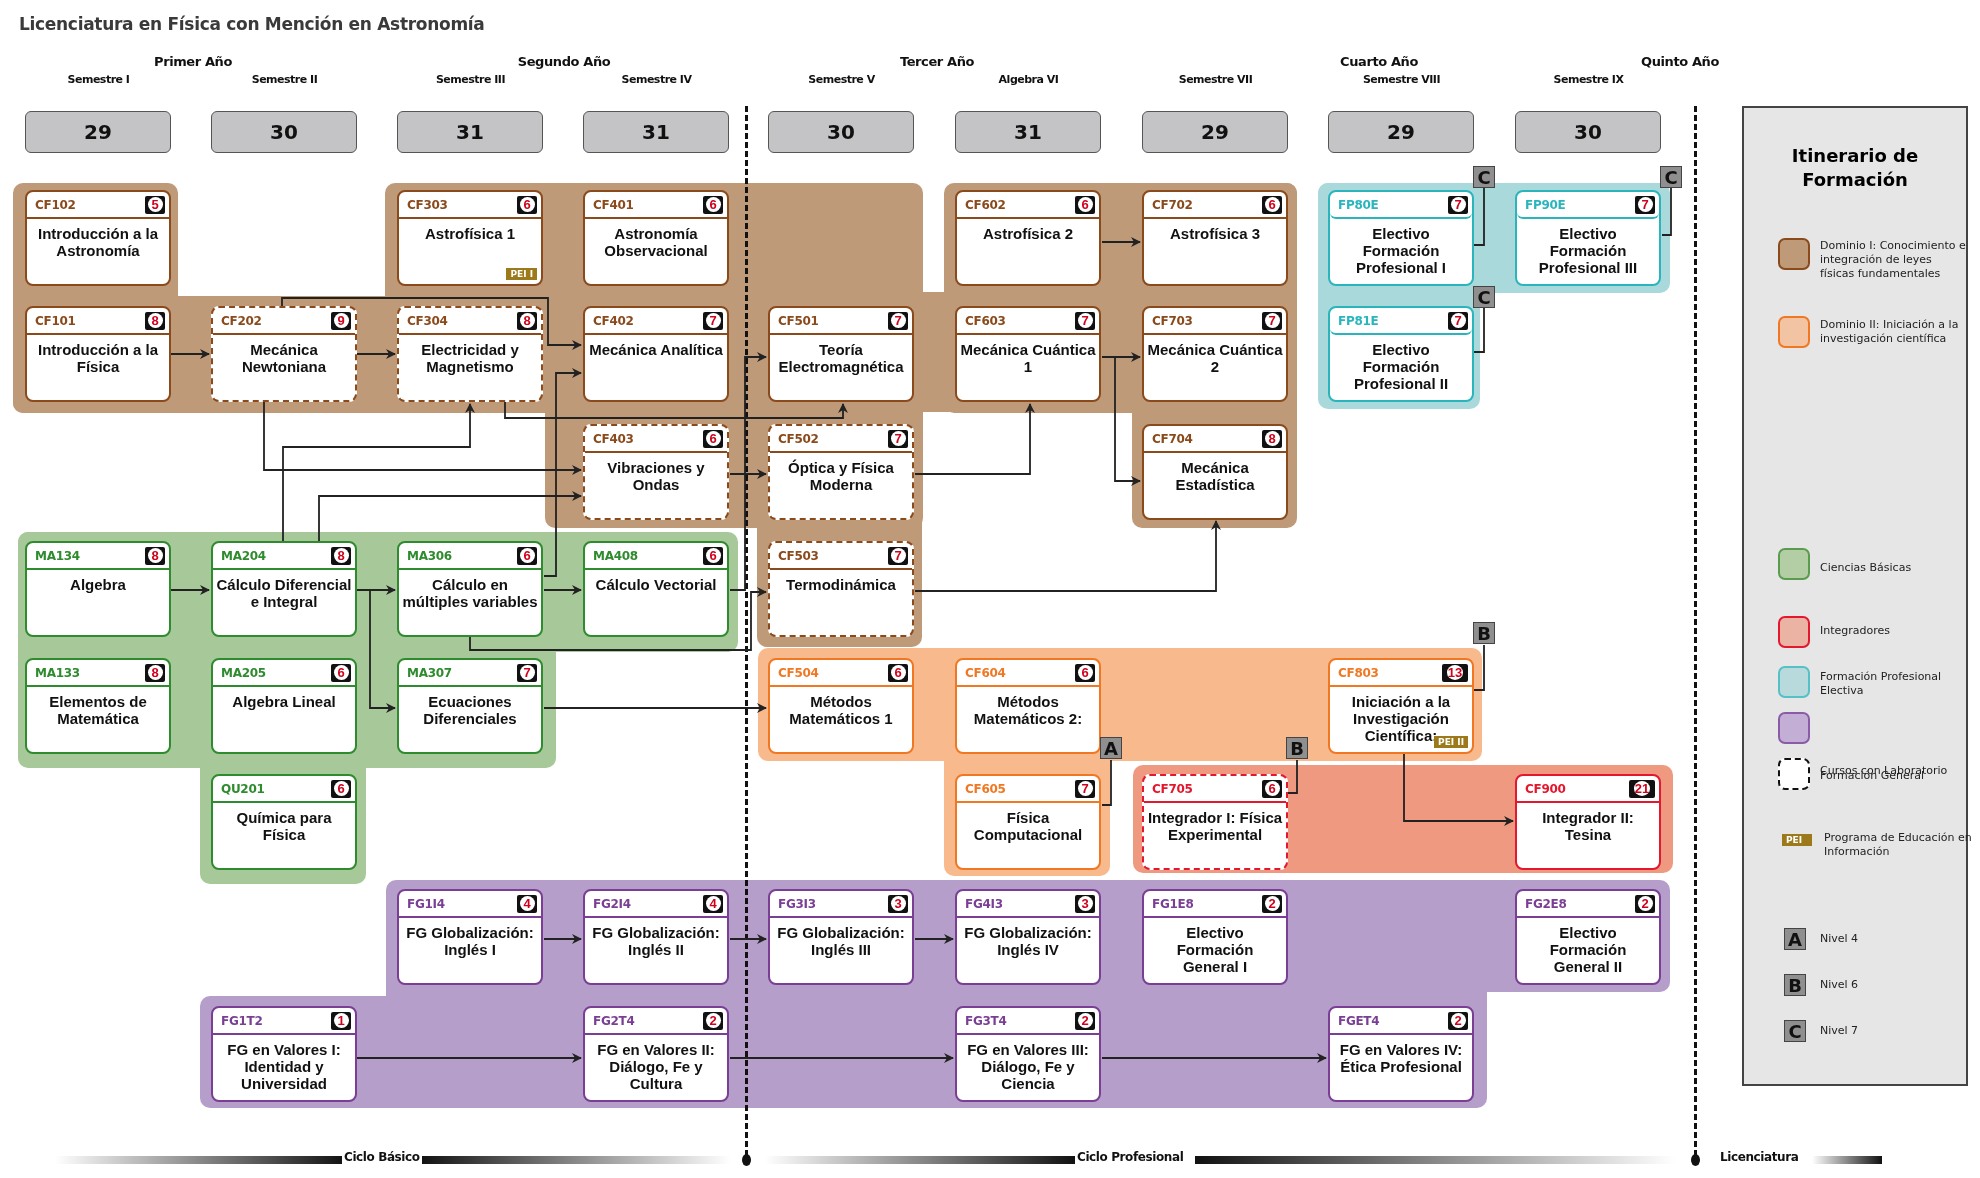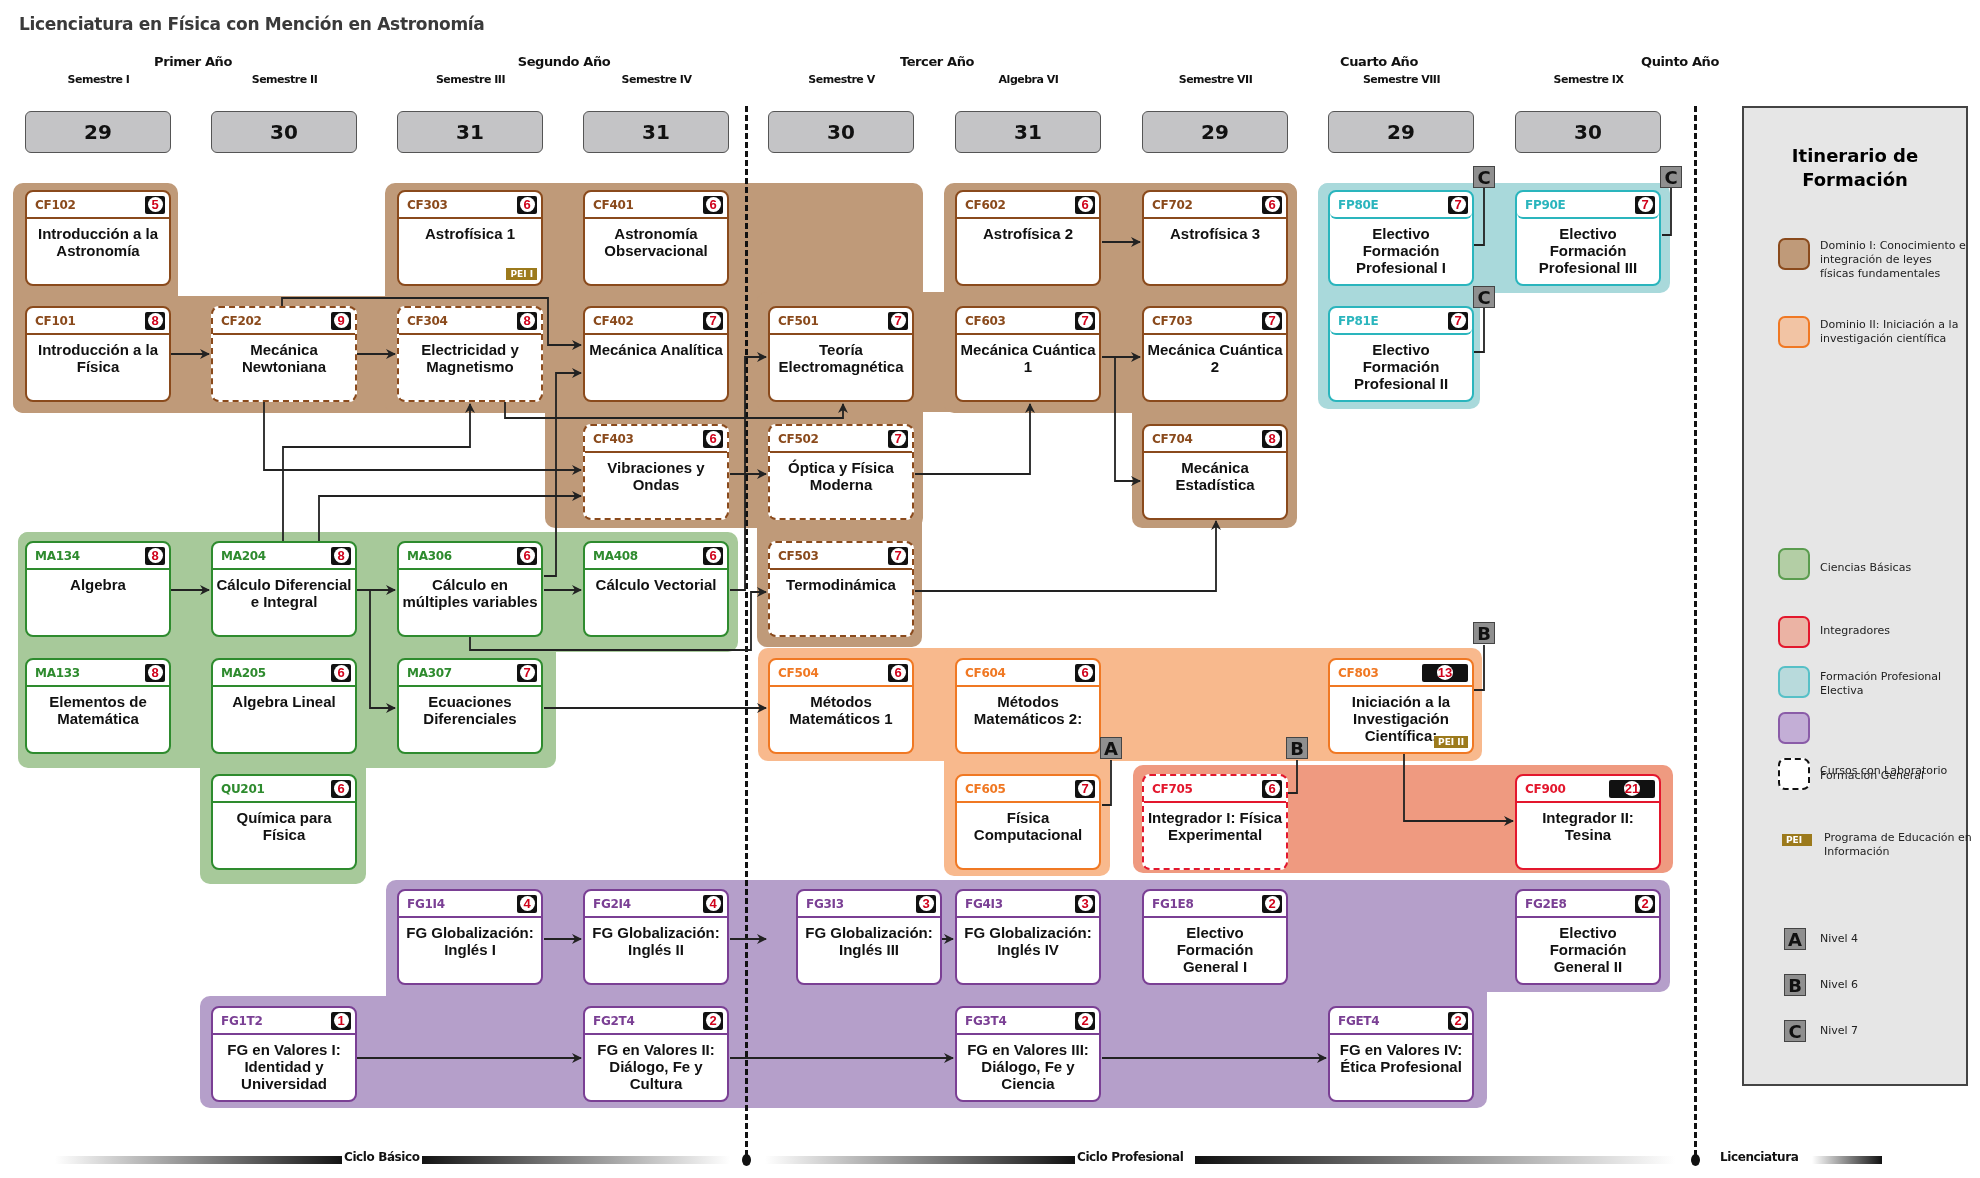--- a/index.html
+++ b/index.html
@@ -16,21 +16,21 @@
   .r-orange { background: #f8b98d; }
   .r-red { background: #ef9a80; }
   .r-teal { background: #a9d9db; }
   .r-purple { background: #b59fca; }
   .card { width: 146px; height: 96px; background: #fff; border: 2.5px solid #8a4a1c; border-radius: 8px; overflow: hidden; }
   .card.dashed { border-style: dashed; }
   .card .hd { height: 27px; border-bottom: 2px solid currentColor; display: flex; align-items: center; justify-content: space-between; padding: 0 4px 0 8px; }
   .card .code { font-size: 12px; font-weight: bold; font-family: "DejaVu Sans", sans-serif; letter-spacing: -0.3px; }
   .card .cr { background: #111; color: #d0021b; width: 20px; height: 18px; display: flex; align-items: center; justify-content: center; font-weight: bold; font-size: 14px; border-radius: 2px; position: relative; }
   .card .cr span { background: #fff; border-radius: 50%; min-width: 15px; height: 15px; line-height: 15px; text-align: center; display: inline-block; font-size: 13px; padding: 0 1px; }
-  .card .cr.wide { width: 46px; }
+  .card .cr.wide { width: 26px; }
   .card .name { font-size: 15px; font-weight: bold; color: #111; text-align: center; padding: 6px 3px 0 3px; line-height: 17px; }
   .brown { color: #8a4a1c; border-color: #8a4a1c; }
   .brownlab { color: #8a4a1c; }
   .green { border-color: #2e8b2e; }
   .greenlab { color: #2e8b2e; }
   .orange { border-color: #f07823; }
   .orangelab { color: #f07823; }
   .red { border-color: #e3172d; }
   .redlab { color: #e3172d; }
   .teal { border-color: #2ab5bd; }
@@ -463,21 +463,21 @@
     </div>
     <div class="abs card purple" style="left: 583px; top: 889px;">
       <div class="hd purplelab">
         <span class="code purplelab">FG2I4</span>
         <span class="cr">
           <span>4</span>
         </span>
       </div>
       <div class="name">FG Globalización: Inglés II</div>
     </div>
-    <div class="abs card purple" style="left: 768px; top: 889px; margin-left: 28px;">
+    <div class="abs card purple" style="left: 768px; top: 889px;">
       <div class="hd purplelab">
         <span class="code purplelab">FG3I3</span>
         <span class="cr">
           <span>3</span>
         </span>
       </div>
       <div class="name">FG Globalización: Inglés III</div>
     </div>
     <div class="abs card purple" style="left: 955px; top: 889px;">
       <div class="hd purplelab">

